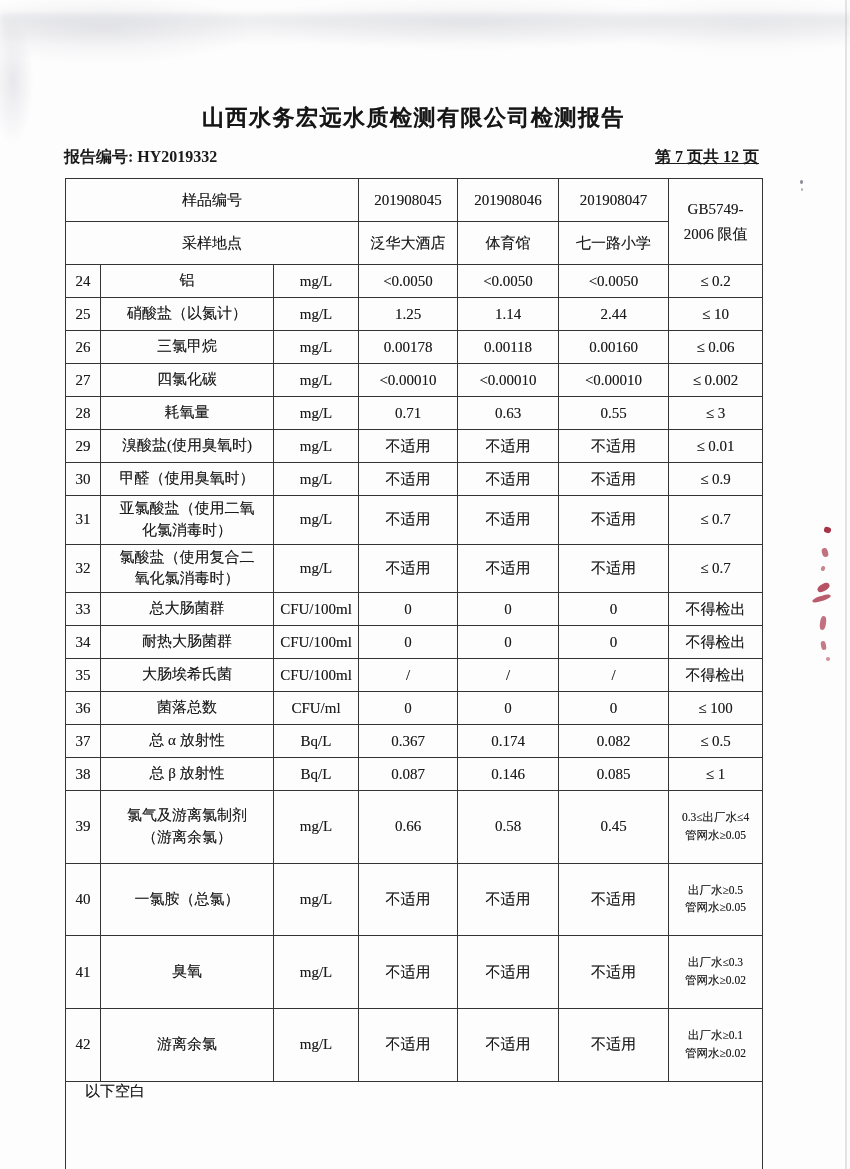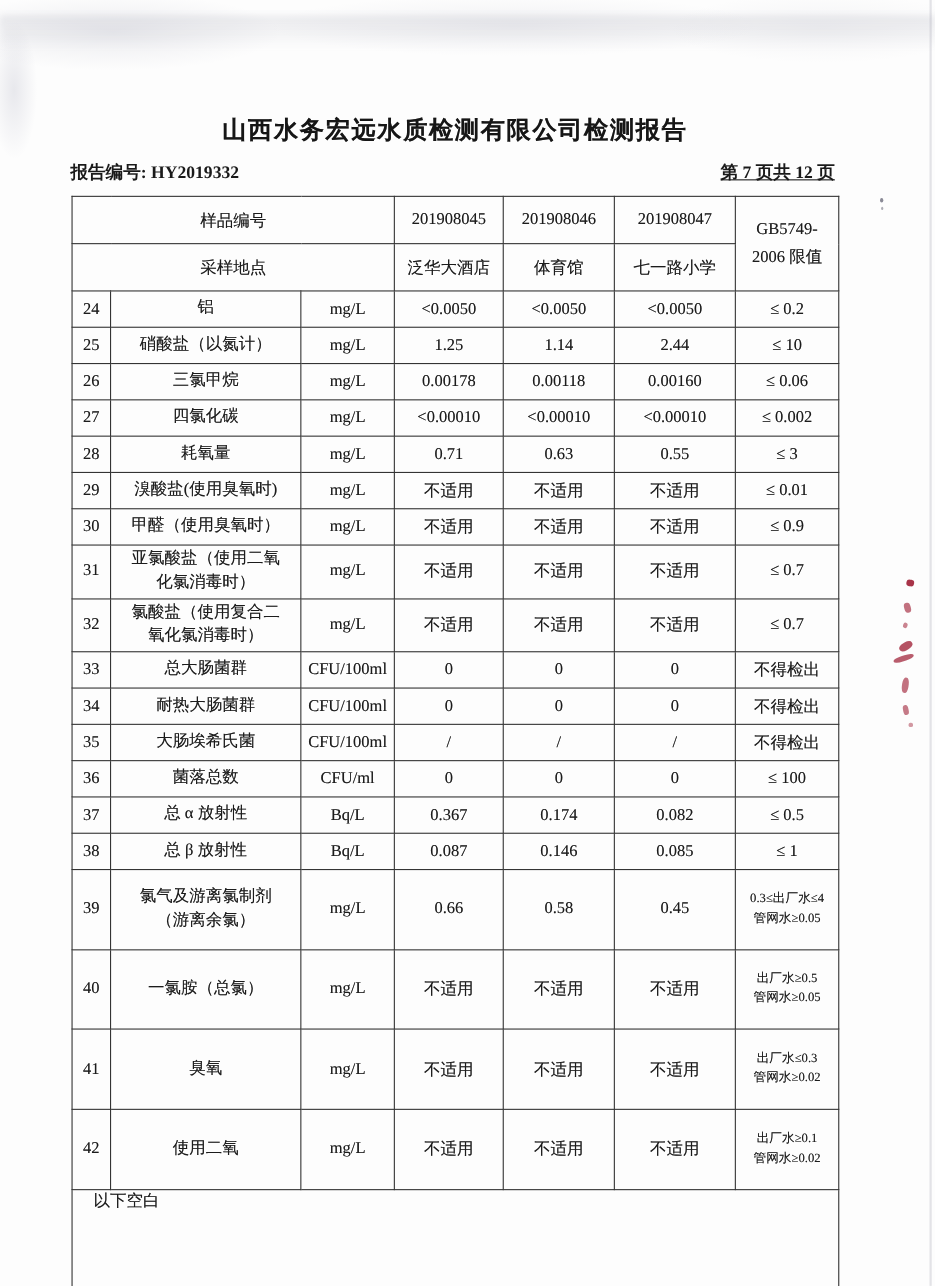--- a/index.html
+++ b/index.html
@@ -284,21 +284,21 @@
           <td class="c-name">臭氧</td>
           <td class="c-unit">mg/L</td>
           <td class="c-val">不适用</td>
           <td class="c-val">不适用</td>
           <td class="c-val">不适用</td>
           <td class="c-limit small">出厂水≤0.3
 管网水≥0.02</td>
         </tr>
         <tr class="tall">
           <td class="c-no">42</td>
-          <td class="c-name">使用二氧</td>
+          <td class="c-name">游离余氯</td>
           <td class="c-unit">mg/L</td>
           <td class="c-val">不适用</td>
           <td class="c-val">不适用</td>
           <td class="c-val">不适用</td>
           <td class="c-limit small">出厂水≥0.1
 管网水≥0.02</td>
         </tr>
       </tbody>
     <tfoot>
       <tr>

